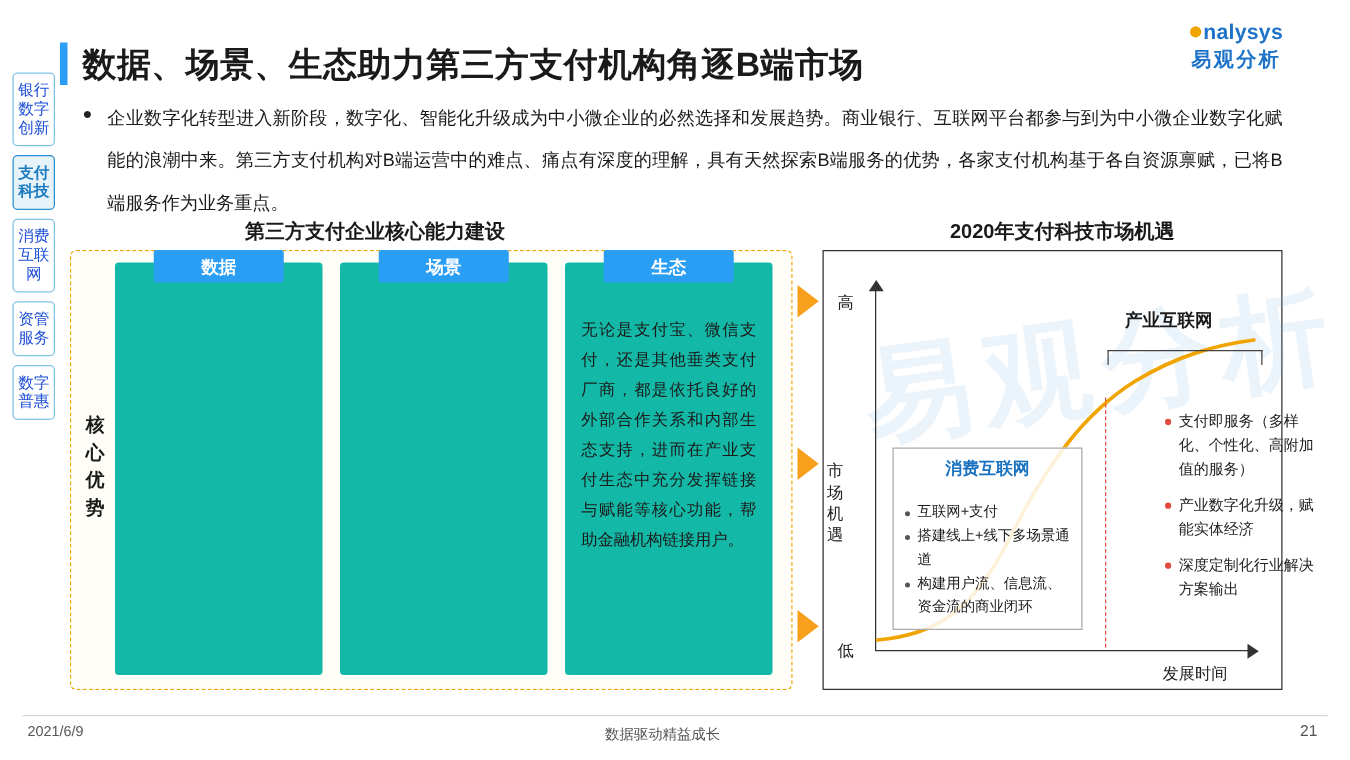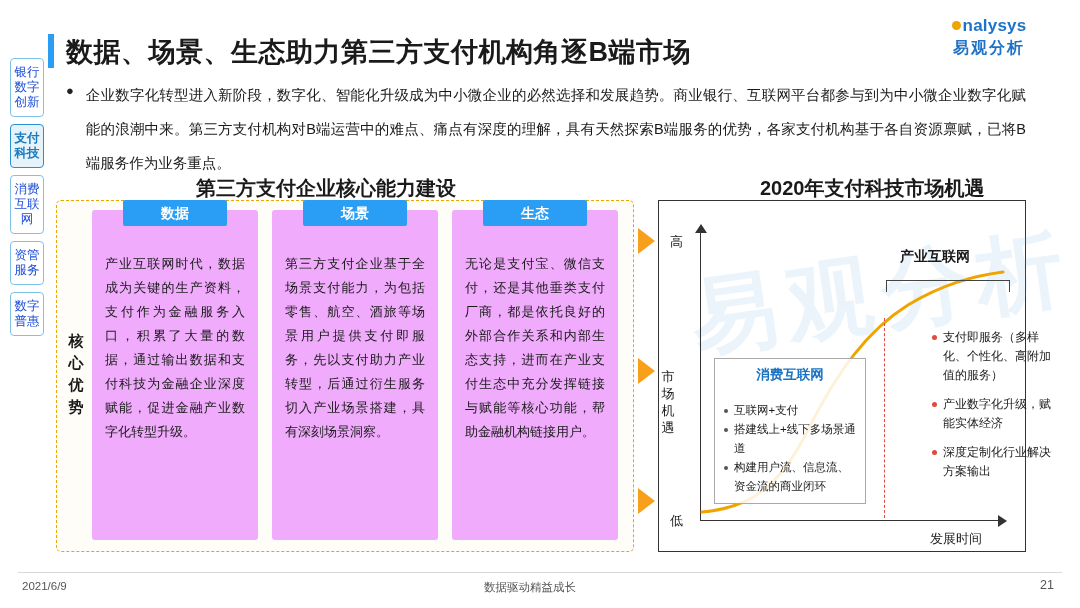--- a/index.html
+++ b/index.html
@@ -102,21 +102,21 @@
   .sidetab.active {
     background: #e7f3fb;
     border-color: #2a8fd0;
     color: #1a7bbf;
     font-weight: bold;
   }
 
   
   .sec-head {
     position: absolute;
-    font-size: 20px;
+    font-size: 16px;
     font-weight: bold;
     color: #1a1a1a;
   }
   #head-left { left: 196px; top: 175px; }
   #head-right { left: 760px; top: 175px; }
 
   
   .left-panel {
     position: absolute;
     left: 56px; top: 200px;
@@ -138,21 +138,21 @@
 
   .cards {
     position: absolute;
     left: 92px; top: 210px;
     display: flex;
     gap: 14px;
   }
   .card {
     width: 166px;
     height: 330px;
-    background: #f0abfc;
+    background: #14b8a6;
     border-radius: 3px;
     padding: 12px 13px 10px 13px;
     position: relative;
   }
   .card-tag {
     width: 104px;
     height: 26px;
     margin: 0 auto 14px auto;
     background: #2a9df4;
     color: #fff;
@@ -338,25 +338,23 @@
 
 <div class="sec-head" id="head-left">第三方支付企业核心能力建设</div>
 <div class="sec-head" id="head-right">2020年支付科技市场机遇</div>
 
 <div class="left-panel"></div>
 <div class="core-label">核心优势</div>
 
 <div class="cards">
   <div class="card">
     <div class="card-tag">数据</div>
-    <div class="card-body">产业互联网时代，数据成为关键的生产资料，支付作为金融服务入口，积累了大量的数据，通过输出数据和支付科技为金融企业深度赋能，促进金融产业数字化转型升级。</div>
   </div>
   <div class="card">
     <div class="card-tag">场景</div>
-    <div class="card-body">第三方支付企业基于全场景支付能力，为包括零售、航空、酒旅等场景用户提供支付即服务，先以支付助力产业转型，后通过衍生服务切入产业场景搭建，具有深刻场景洞察。</div>
   </div>
   <div class="card">
     <div class="card-tag">生态</div>
     <div class="card-body">无论是支付宝、微信支付，还是其他垂类支付厂商，都是依托良好的外部合作关系和内部生态支持，进而在产业支付生态中充分发挥链接与赋能等核心功能，帮助金融机构链接用户。</div>
   </div>
 </div>
 
 <div class="arrow" id="arrow1"></div>
 <div class="arrow" id="arrow2"></div>
 <div class="arrow" id="arrow3"></div>

